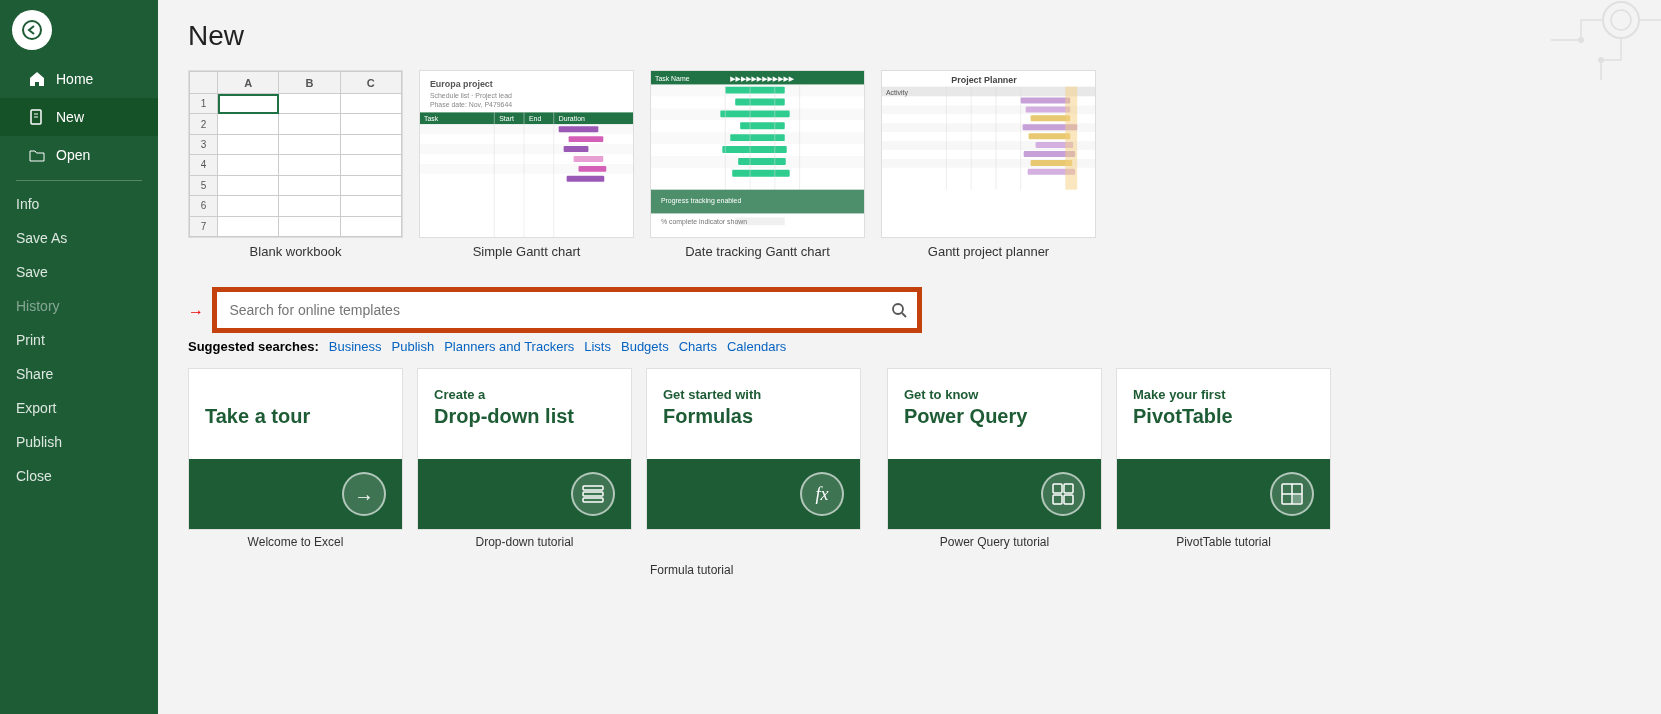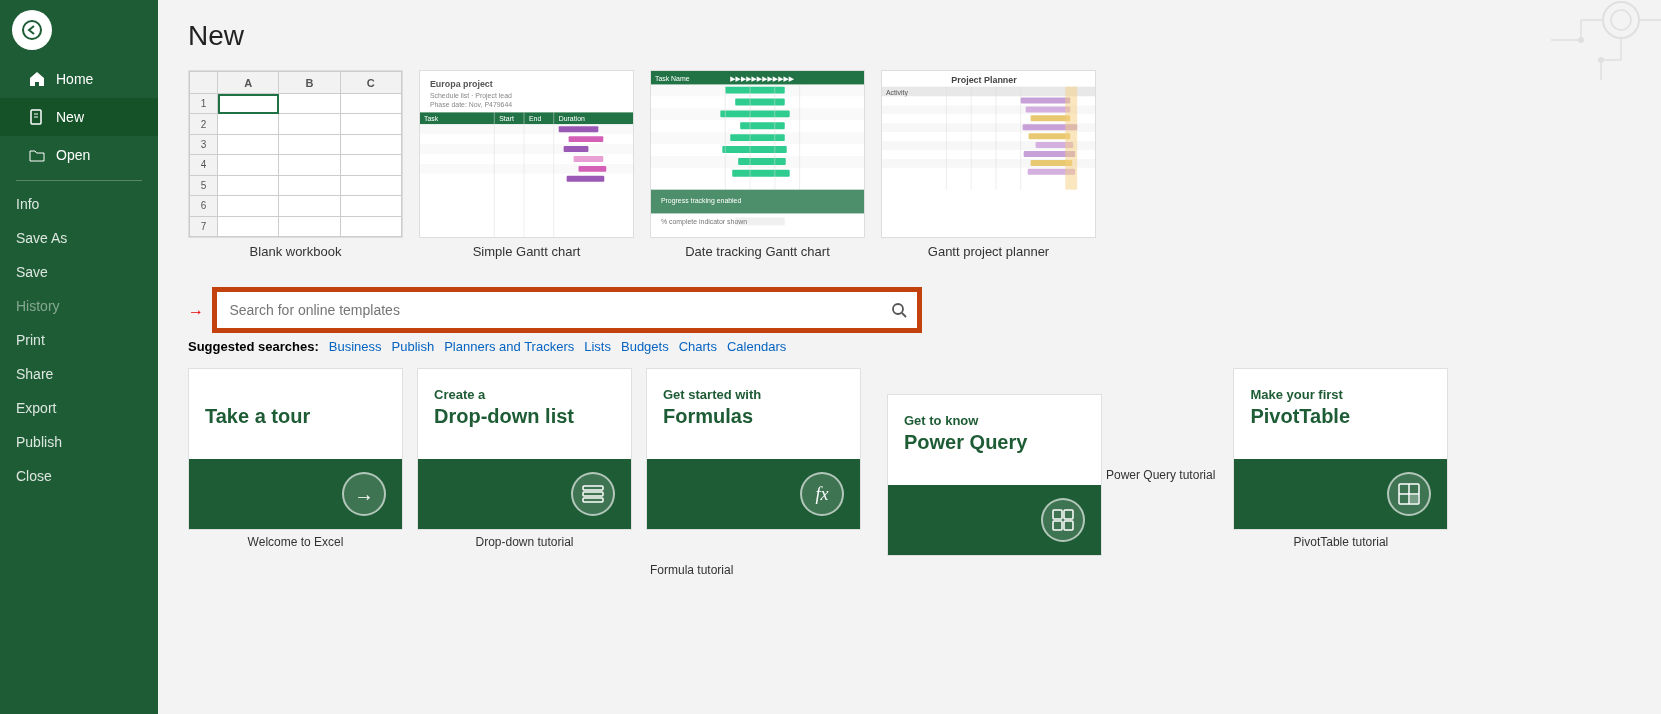--- a/index.html
+++ b/index.html
@@ -513,21 +513,21 @@
           <div class="sub-title">Get started with</div>
           <div class="main-title">Formulas</div>
         </div>
         <div class="tutorial-bottom">
           <div class="circle-icon" style="font-style:italic;font-family:serif;font-size:18px;">fx</div>
         </div>
       </div>
       <div class="tutorial-label">Formula tutorial</div>
     </div>
 
-    <div style="display:flex;flex-direction:row;align-items:center;padding-left:12px;">
+    <div style="display:flex;flex-direction:column;align-items:center;padding-left:12px;">
       <div class="tutorial-card">
         <div class="tutorial-top">
           <div class="sub-title">Get to know</div>
           <div class="main-title">Power Query</div>
         </div>
         <div class="tutorial-bottom">
           <div class="circle-icon">
             <svg width="22" height="22" viewBox="0 0 22 22" fill="none">
               <rect x="1" y="1" width="9" height="9" rx="1" stroke="white" stroke-width="1.5"></rect>
               <rect x="12" y="1" width="9" height="9" rx="1" stroke="white" stroke-width="1.5"></rect>

